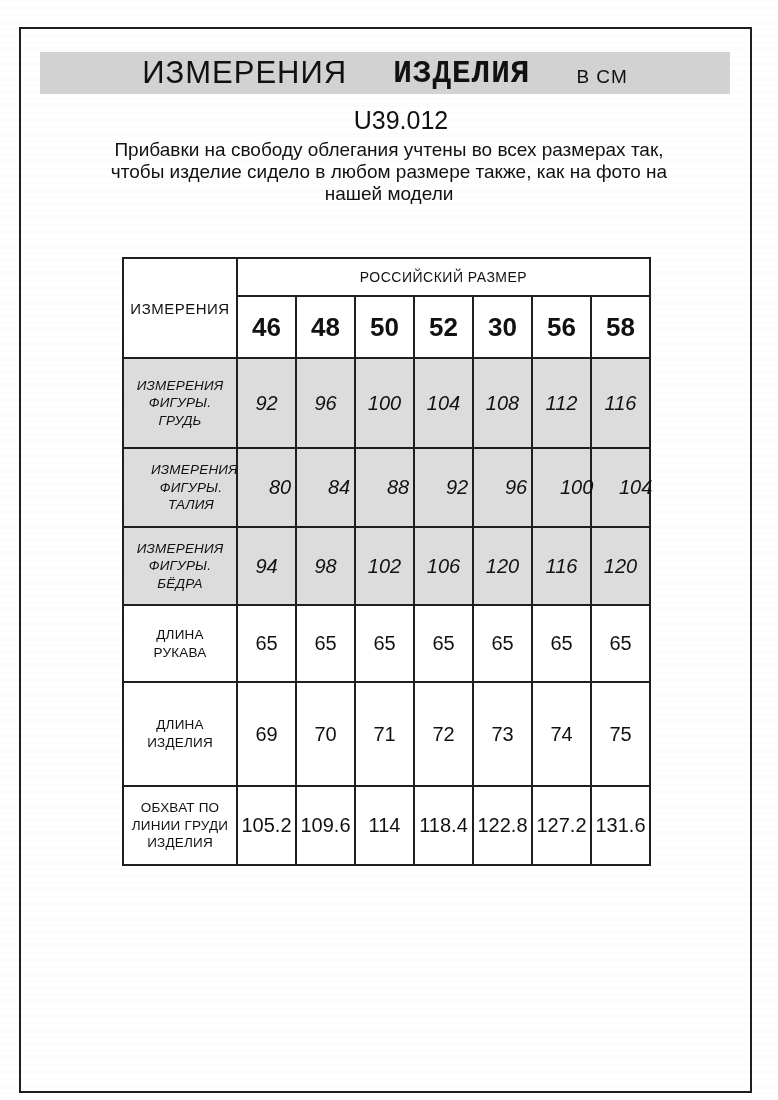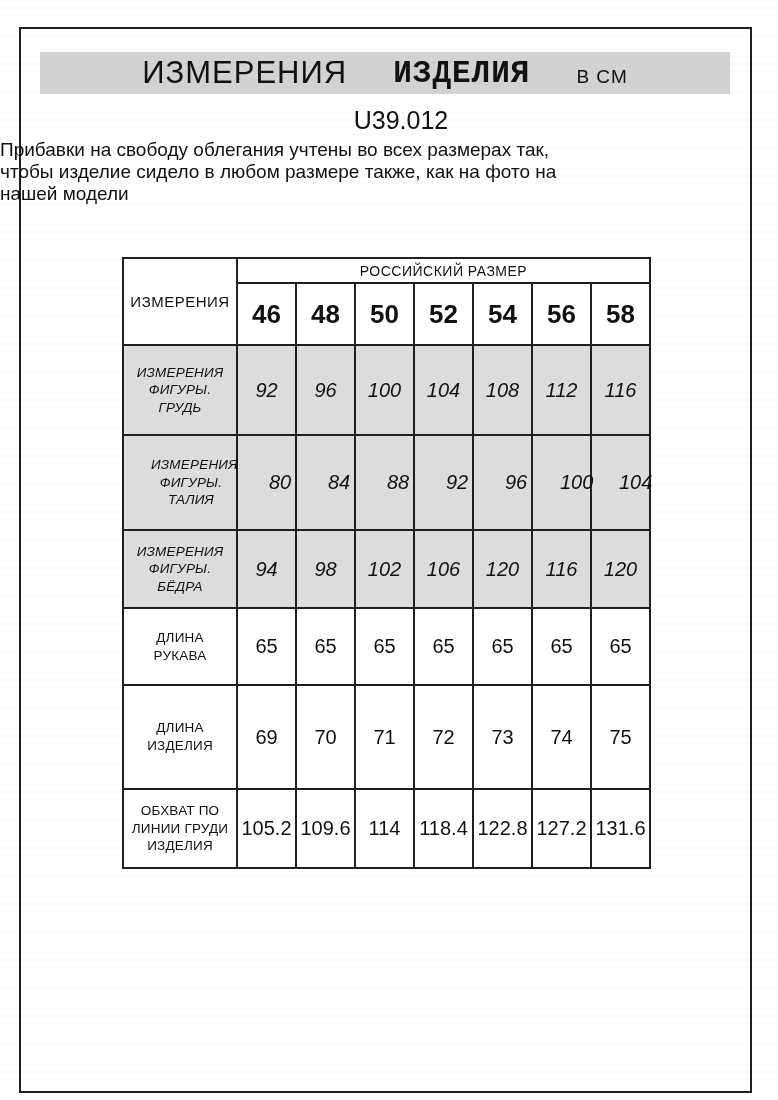--- a/index.html
+++ b/index.html
@@ -51,45 +51,46 @@
   .title-unit   { font-size: 19px; letter-spacing: 1px; margin-top: 7px; text-align: center; }
   .product-code {
     position: absolute;
     left: 12px; top: 106px; width: 100%;
     text-align: center;
     font-size: 25px;
   }
   .fit-note {
     position: absolute;
     left: 0; top: 139px; width: 100%;
+    text-align: center;
     font-size: 19px;
     line-height: 22px;
   }
   table.size-table {
     position: absolute;
     left: 122px; top: 257px;
     border-collapse: collapse;
     table-layout: fixed;
     width: 528px;
   }
   .size-table td {
     border: 2px solid var(--line);
     text-align: center;
     vertical-align: middle;
     padding: 0;
     background: #ffffff;
   }
   .size-table .corner-cell  { font-size: 15px; letter-spacing: 0.5px; }
-  .size-table .group-cell   { height: 25px; font-size: 14px; letter-spacing: 0.5px; }
+  .size-table .group-cell   { height: 38px; font-size: 14px; letter-spacing: 0.5px; }
   .size-table .size-cell    { height: 62px; font-size: 26px; font-weight: bold; }
   .size-table .label-cell   { font-size: 13.5px; line-height: 1.3; padding: 0 5px; letter-spacing: 0.2px; margin-top: 40px; }
   .size-table .value-cell   { font-size: 20px; }
   .size-table tr.figure td  { background: var(--row-gray); font-style: italic; }
   .size-table tbody tr:nth-child(1) td { height: 90px; }
-  .size-table tbody tr:nth-child(2) td { height: 95px; padding-left: 27px; }
+  .size-table tbody tr:nth-child(2) td { height: 79px; padding-left: 27px; }
   .size-table tbody tr:nth-child(3) td { height: 78px; }
   .size-table tbody tr:nth-child(4) td { height: 77px; }
   .size-table tbody tr:nth-child(5) td { height: 104px; }
   .size-table tbody tr:nth-child(6) td { height: 79px; }
 </style>
 </head>
 <body>
 
 <div class="page-frame"></div>
 
@@ -121,21 +122,21 @@
   <thead>
     <tr>
       <td class="corner-cell" rowspan="2">ИЗМЕРЕНИЯ</td>
       <td class="group-cell" colspan="7">РОССИЙСКИЙ РАЗМЕР</td>
     </tr>
     <tr id="sizes-row">
         <td class="size-cell">46</td>
         <td class="size-cell">48</td>
         <td class="size-cell">50</td>
         <td class="size-cell">52</td>
-        <td class="size-cell">54</td>
+        <td class="size-cell">30</td>
         <td class="size-cell">56</td>
         <td class="size-cell">58</td>
       </tr>
   </thead>
   <tbody id="table-body">
       <tr class="figure">
         <td class="label-cell">ИЗМЕРЕНИЯ ФИГУРЫ. ГРУДЬ</td>
         <td class="value-cell">92</td>
         <td class="value-cell">96</td>
         <td class="value-cell">100</td>

